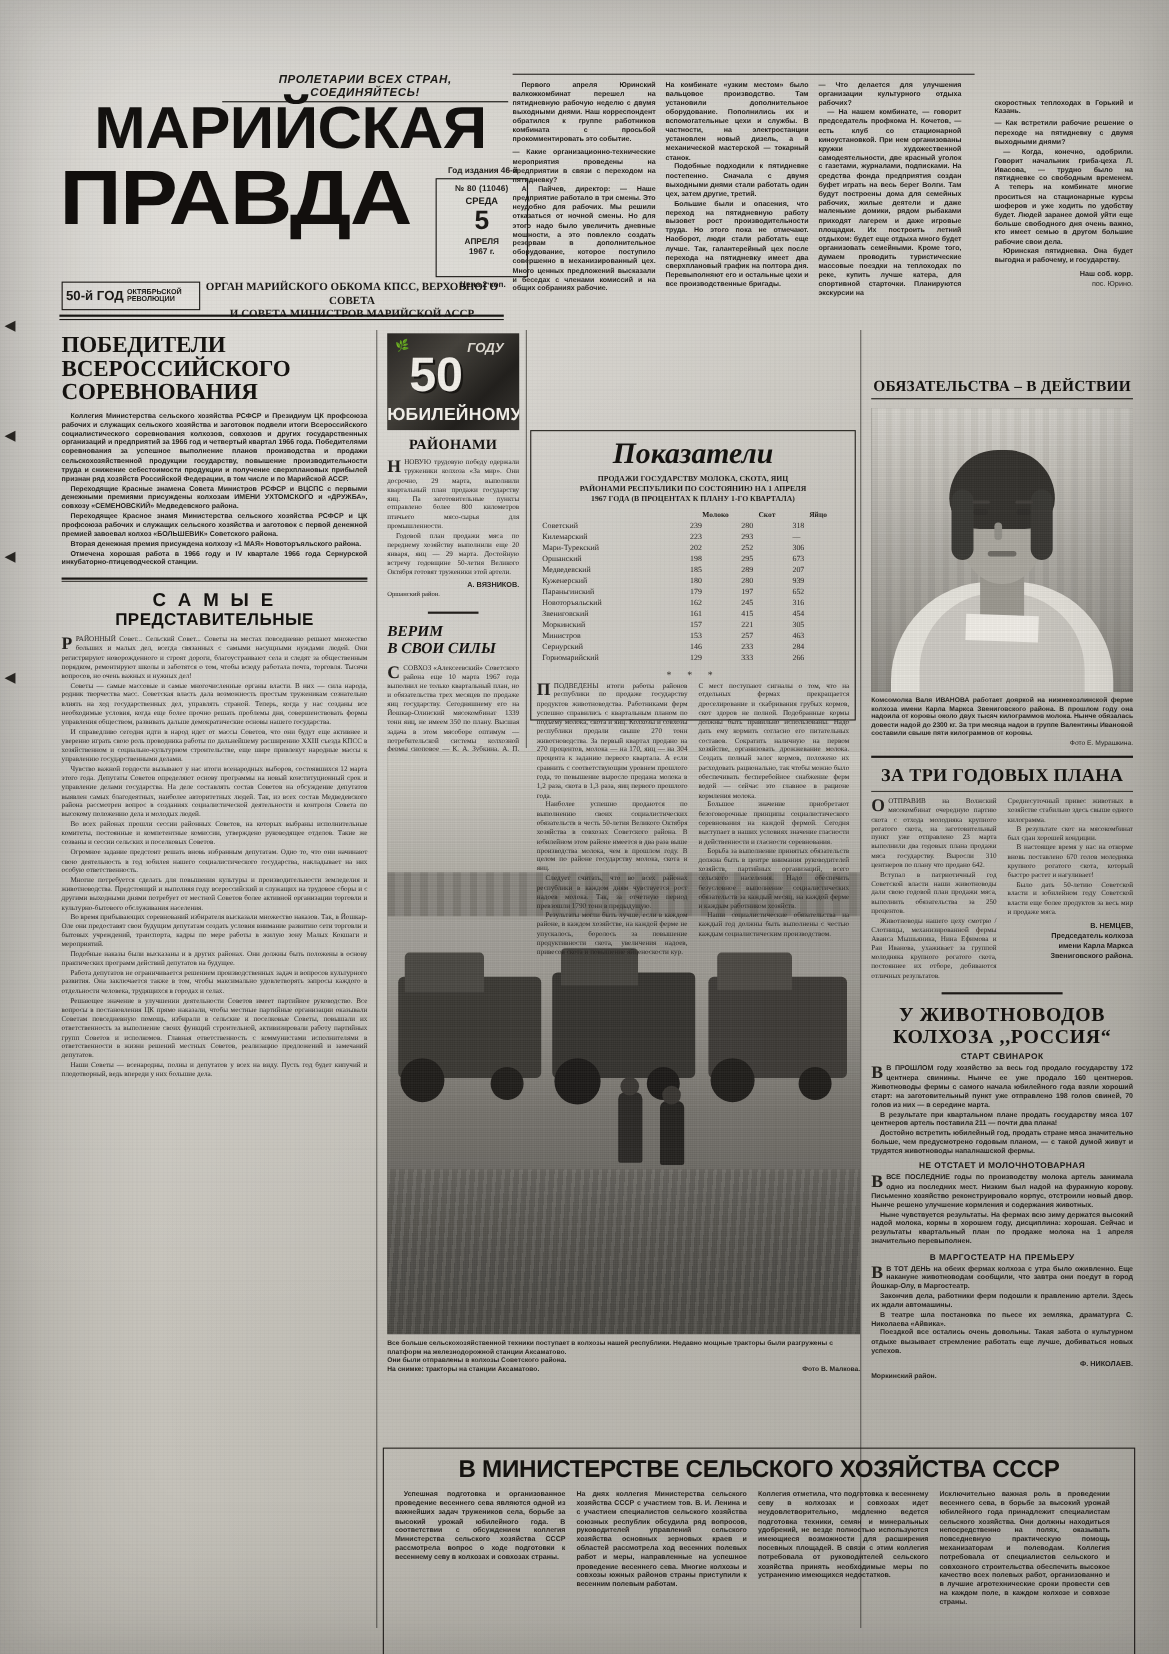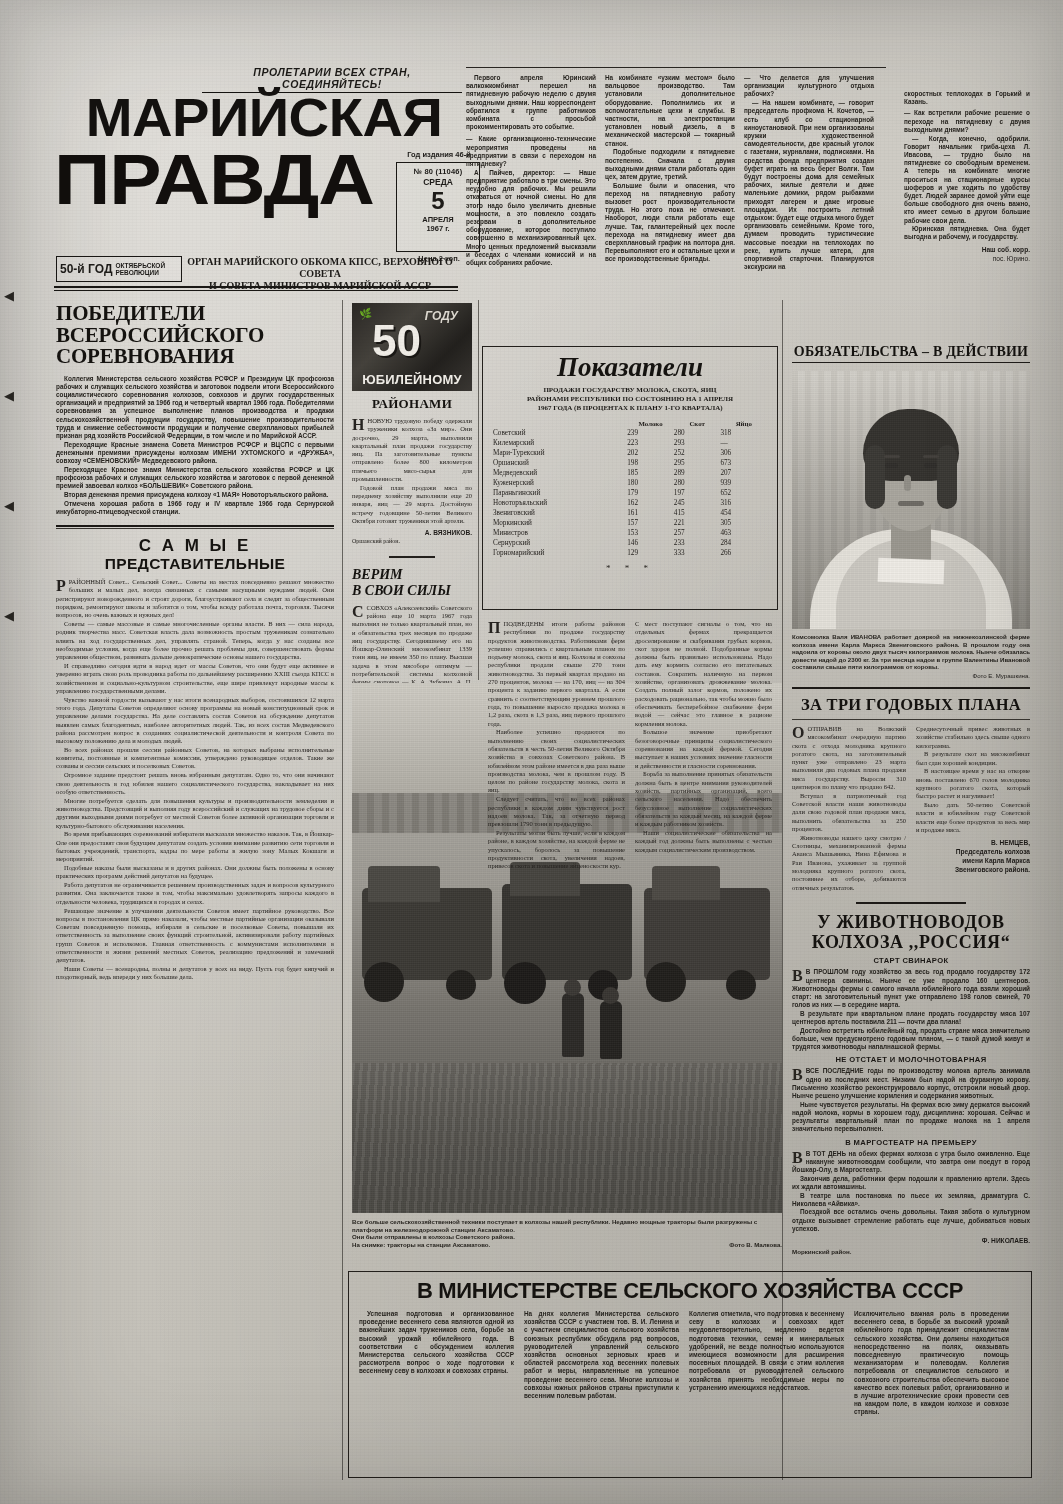--- a/index.html
+++ b/index.html
@@ -85,21 +85,21 @@
       repeating-linear-gradient(90deg, rgba(255,255,255,.05) 0 1px, rgba(0,0,0,.05) 1px 2px);}
 
   
   .tbl{font-family:"Liberation Serif",serif;font-size:7.2px;color:#201d1a;}
   .tbl table{border-collapse:collapse;width:100%;}
   .tbl td{padding:.4px 0;line-height:9.2px;}
   .tbl td.n{text-align:left;width:17%;}
   .tbl th{font-size:6.8px;font-weight:bold;padding-bottom:2px;}
   .tbl th.n{text-align:center;width:17%;}
 
-  .boxed{position:absolute;border:1.6px solid #23201c;}
+  .boxed{position:absolute;border:1.6px solid #23201c;margin-top:45px;}
   .stars{text-align:center;letter-spacing:6px;font-size:9px;color:#2a2723;}
   .dropcap{float:left;font-family:"Liberation Serif",serif;font-weight:bold;
     font-size:16px;line-height:13px;padding:1px 3px 0 0;}
   .subhead{font-family:"Liberation Sans",sans-serif;font-weight:bold;font-size:7.6px;
     text-align:center;letter-spacing:.4px;margin:4px 0 3px;color:#1b1815;}
   .emblem{position:absolute;background:
       linear-gradient(135deg,#2a2724 0%,#45423c 35%,#22201d 70%,#3a3733 100%);
     color:#ddd9d0;display:flex;align-items:center;justify-content:center;
     font-family:"Liberation Sans",sans-serif;font-weight:bold;overflow:hidden;}
   .marks{position:absolute;color:#2e2b27;font-size:13px;}
@@ -178,21 +178,21 @@
       </div>
     </div>
 
     <div class="vrule" style="left:316px;top:272px;height:1180px;"></div>
 
     <div class="col" style="left:326px;top:275px;width:120px;">
       <div class="emblem" style="position:relative;width:120px;height:88px;">
         <div style="position:absolute;left:8px;top:6px;font-size:10px;transform:rotate(-8deg);">🌿</div>
         <div style="position:absolute;right:14px;top:6px;font-size:12px;font-style:italic;">ГОДУ</div>
         <div style="position:absolute;left:20px;top:12px;font-size:44px;line-height:52px;color:#efece6;text-shadow:2px 2px 0 #191714;">50</div>
-        <div style="position:absolute;left:0;right:0;bottom:4px;text-align:center;font-size:13px;letter-spacing:.2px;color:#f0ede7;">ЮБИЛЕЙНОМУ</div>
+        <div style="position:absolute;left:0;right:0;bottom:4px;text-align:center;font-size:16px;letter-spacing:.2px;color:#f0ede7;">ЮБИЛЕЙНОМУ</div>
       </div>
 
       <div class="hl ctr" style="font-size:13px;margin-top:5px;letter-spacing:.3px;font-family:'Liberation Serif',serif;">РАЙОНАМИ</div>
 
       <div class="body-r tx" style="margin-top:5px;">
         <p><span class="dropcap">Н</span><span>НОВУЮ трудовую победу одержали труженики колхоза «За мир». Они досрочно, 29 марта, выполнили квартальный план продажи государству яиц. Па заготовительные пункты отправлено более 800 километров птичьего мясо-сырья для промышленности.</span></p>
         <p class="ind">Годовой план продажи мяса по переднему хозяйству выполнили еще 20 января, яиц — 29 марта. Достойную встречу годовщине 50-летия Великого Октября готовят труженики этой артели.</p>
       </div>
       <div class="sig" style="margin-top:3px;">А. ВЯЗНИКОВ.</div>
       <div class="body-r" style="font-size:6px;">Оршанский район.</div>

